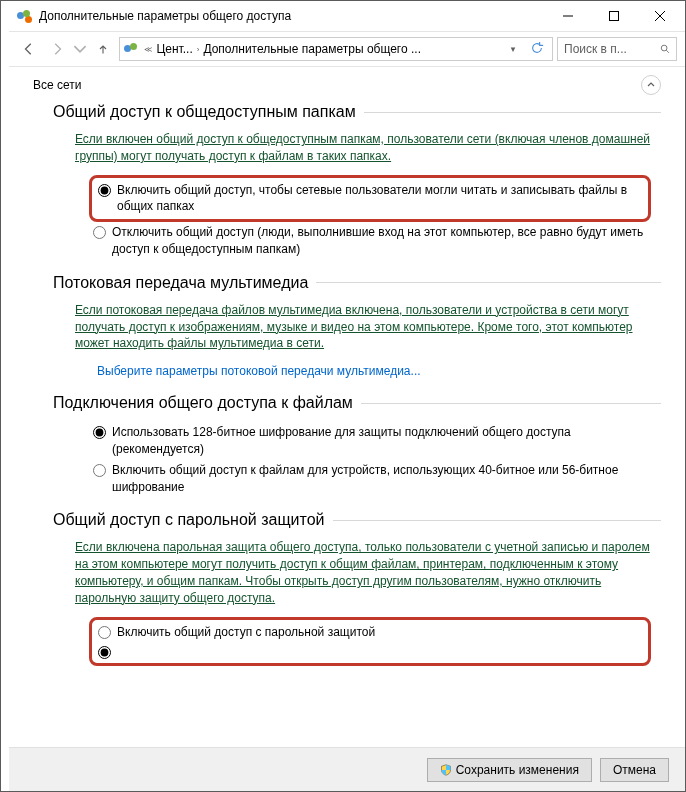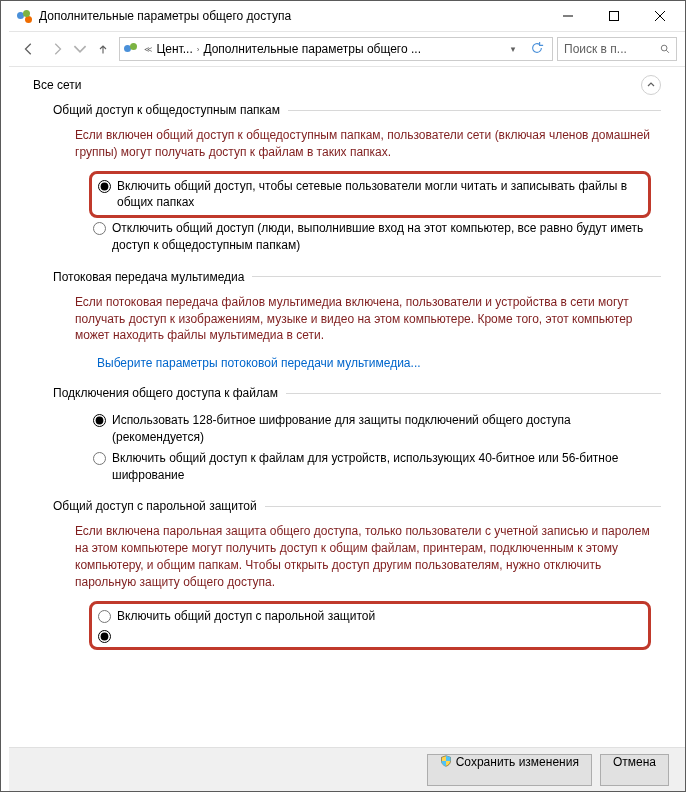--- a/index.html
+++ b/index.html
@@ -29,32 +29,32 @@
   .dropdown-arrow { width: 18px; text-align:center; color:#606060; font-size:9px; }
   .refresh { width: 22px; text-align:center; color:#4a90d9; }
   .searchbox { width: 120px; height: 24px; border: 1px solid #cccccc; display: flex; align-items: center; padding: 0 6px; color: #606060; gap: 6px; }
   .searchbox input { border: none; outline: none; width: 100%; font-size: 12px; color: #000; }
   .searchbox input::placeholder { color: #606060; }
   .content { flex: 1; overflow: hidden; padding: 8px 24px 8px 24px; position: relative; }
   .profile-header { display: flex; align-items: center; justify-content: space-between; margin-bottom: 8px; }
   .profile-header .name { font-size: 12px; }
   .collapse-btn { width: 20px; height: 20px; border: 1px solid #d0d0d0; border-radius: 50%; display: flex; align-items: center; justify-content: center; font-size: 9px; color: #606060; }
   .section { margin-bottom: 14px; padding-left: 20px; }
-  .section-header { display: flex; align-items: center; gap: 8px; margin-bottom: 10px; font-size: 12px; }
+  .section-header { display: flex; align-items: center; gap: 8px; margin-bottom: 10px; font-size: 16px; }
   .section-header .line { flex: 1; height: 1px; background: #d8d8d8; }
-  .desc { font-size: 12px; color: #7f1d1d; line-height: 1.4; margin: 0 0 10px 22px; }
+  .desc { font-size: 12px; color: #14532d; line-height: 1.4; margin: 0 0 10px 22px; text-decoration: underline; }
   .radio-group { margin-left: 40px; }
   .radio-row { display: flex; align-items: flex-start; gap: 6px; padding: 2px 0; line-height: 1.4; }
   .radio-row input[type=radio] { margin-top: 2px; accent-color: #000; }
   .radio-row label { font-size: 12px; }
   .highlight { border: 3px solid #c0392b; border-radius: 8px; padding: 2px 6px; margin-left: 36px; margin-right: 10px; }
   .highlight .radio-row { margin-left: 0; }
   .link { color: #0066cc; cursor: pointer; margin-left: 44px; display: inline-block; padding: 2px 0; }
   .footer { height: 44px; border-top: 1px solid #e0e0e0; background: #f0f0f0; display: flex; align-items: center; justify-content: flex-end; padding: 0 16px; gap: 8px; }
-  .btn { height: 32px; padding: 0 12px; border: 1px solid #adadad; background: #e1e1e1; font-size: 12px; display: flex; gap: 4px; cursor: pointer; }
+  .btn { height: 24px; padding: 0 12px; border: 1px solid #adadad; background: #e1e1e1; font-size: 12px; display: flex; align-items: center; gap: 4px; cursor: pointer; }
   .shield { width: 12px; height: 12px; }
   .search-icon { width: 12px; height: 12px; }
 </style>
 </head>
 <body>
 
 <div class="window">
 
   <div class="titlebar">
     <div class="app-icon">

